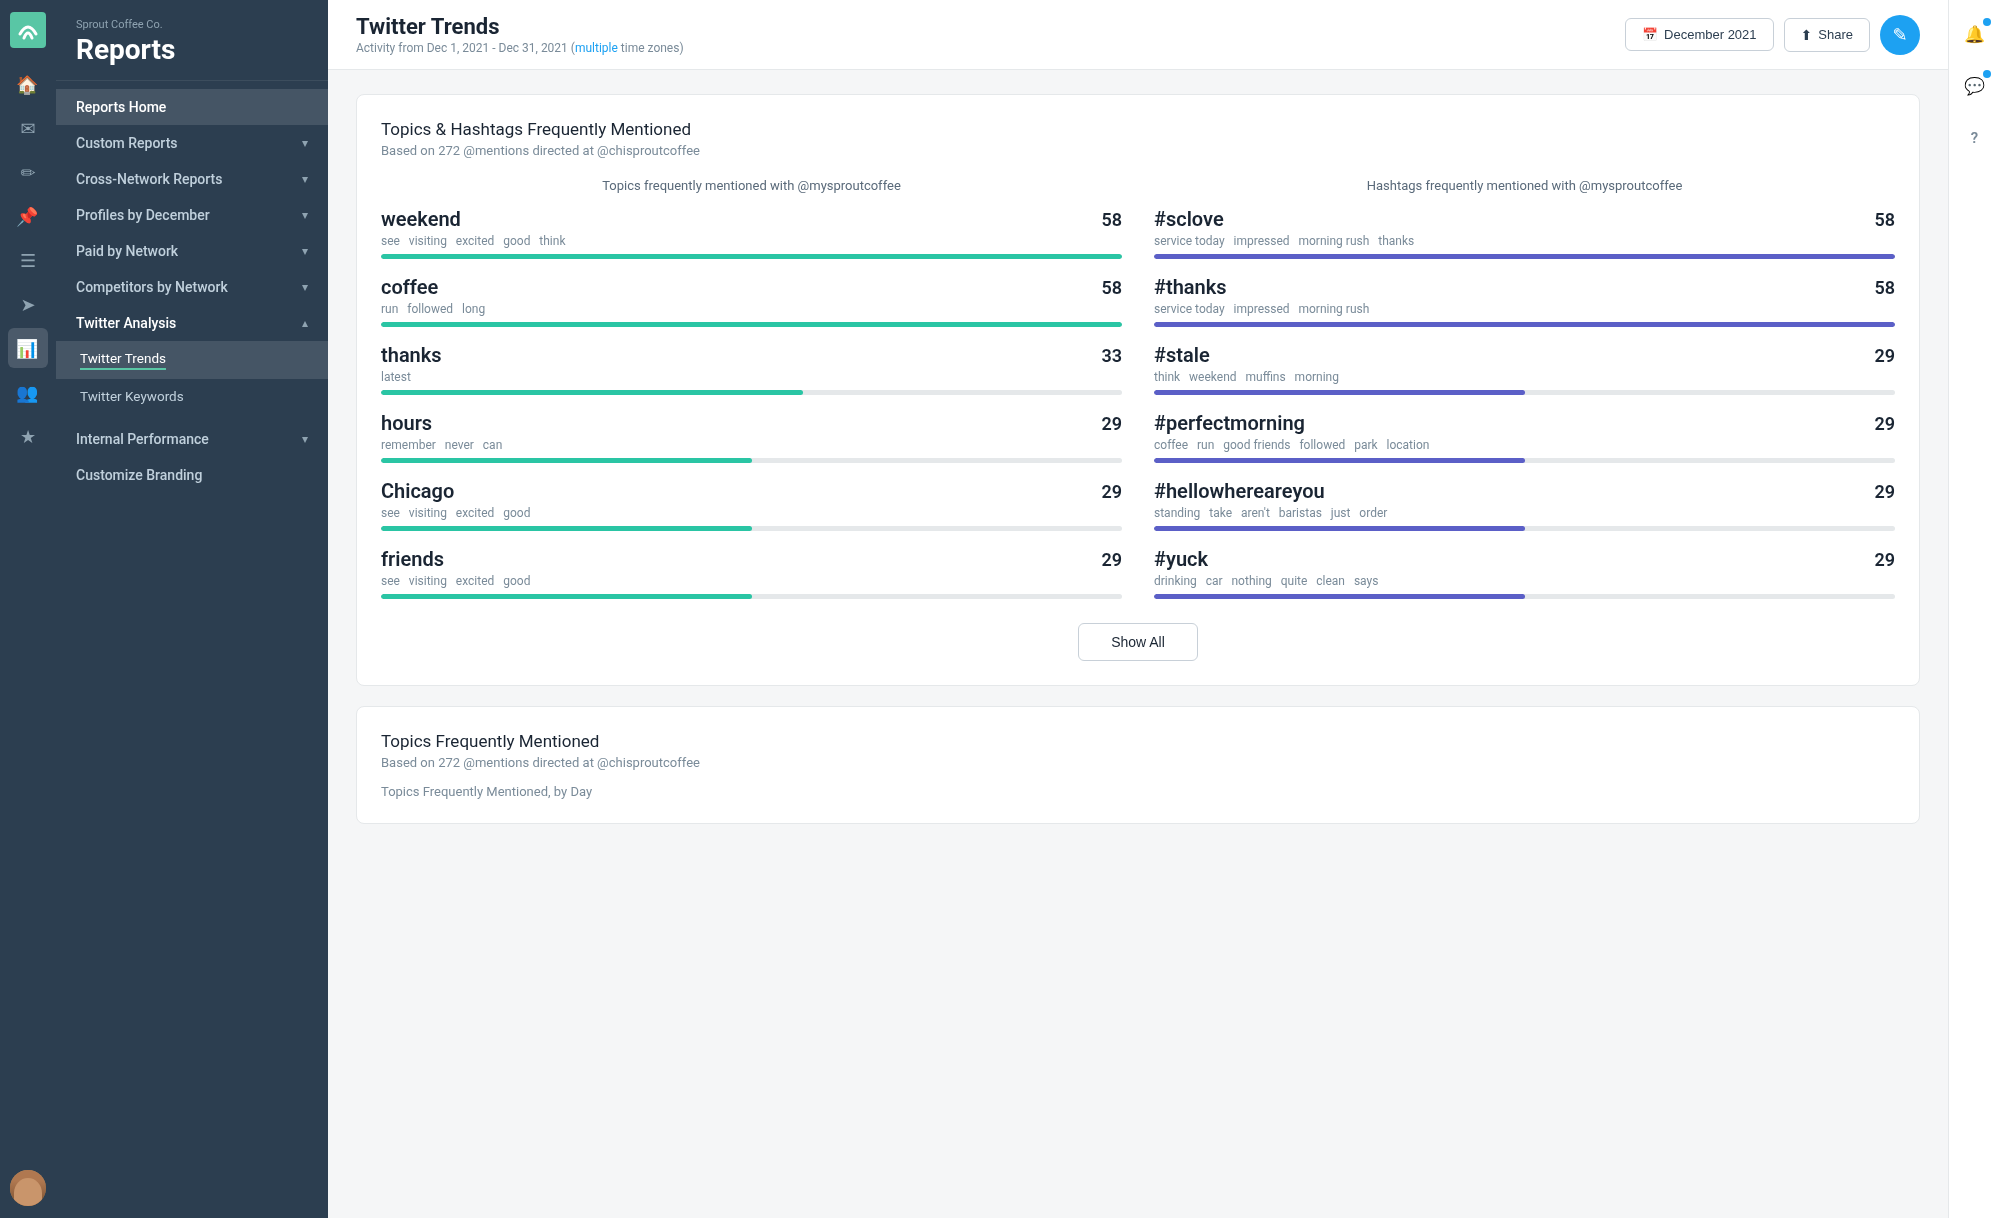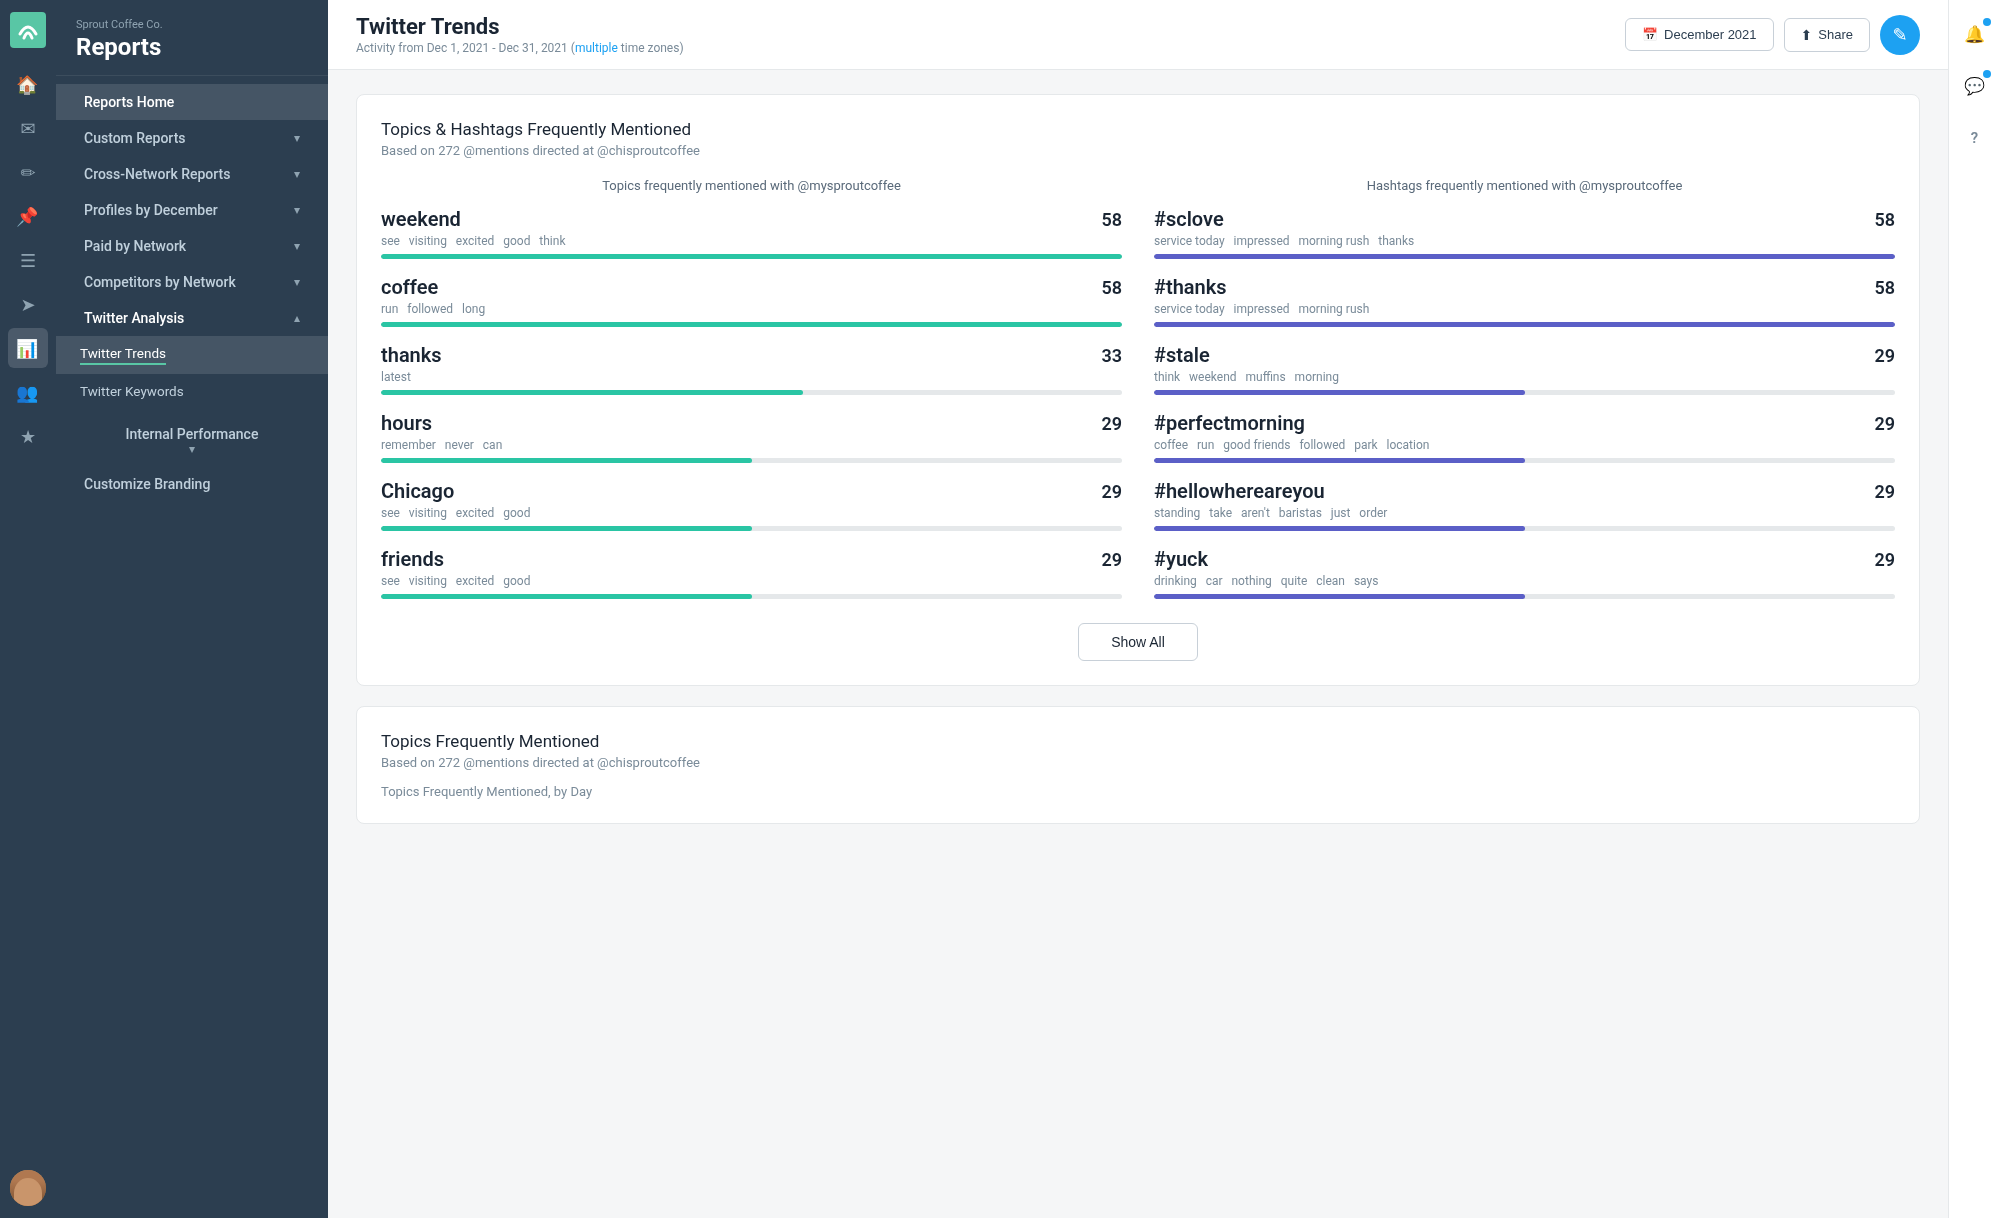--- a/index.html
+++ b/index.html
@@ -74,32 +74,32 @@
     .sidebar-header {
       padding: 18px 20px 14px;
       border-bottom: 1px solid rgba(255,255,255,0.08);
     }
     .sidebar-company {
       font-size: 11px;
       color: #8fa3b1;
       margin-bottom: 2px;
     }
     .sidebar-title {
-      font-size: 24px;
+      font-size: 28px;
       font-weight: 700;
       color: #fff;
     }
     .sidebar-nav {
       padding: 8px 0;
     }
     .sidebar-item {
       display: flex;
       align-items: center;
       justify-content: space-between;
-      padding: 10px 28px;
+      padding: 10px 20px;
       cursor: pointer;
       color: #c0d0dc;
       font-size: 14px;
       font-weight: 500;
       border-radius: 0;
     }
     .sidebar-item.active { background: rgba(255,255,255,0.12); color: #fff; }
     .sidebar-item.active-section { color: #fff; gap: 16px; }
     .sidebar-item .chevron { font-size: 12px; color: #8fa3b1; }
     .sidebar-section-item {
@@ -394,21 +394,21 @@
       <span class="chevron">▴</span>
     </div>
 
     <div class="sidebar-section-item active">
       <span class="sidebar-underline">Twitter Trends</span>
     </div>
     <div class="sidebar-section-item">
       <span>Twitter Keywords</span>
     </div>
 
-    <div class="sidebar-item" style="margin-top:8px;flex-direction:column;">
+    <div class="sidebar-item" style="margin-top:8px;">
       <span>Internal Performance</span>
       <span class="chevron">▾</span>
     </div>
 
     <div class="sidebar-item">
       <span>Customize Branding</span>
     </div>
   </div>
 </div>
 

